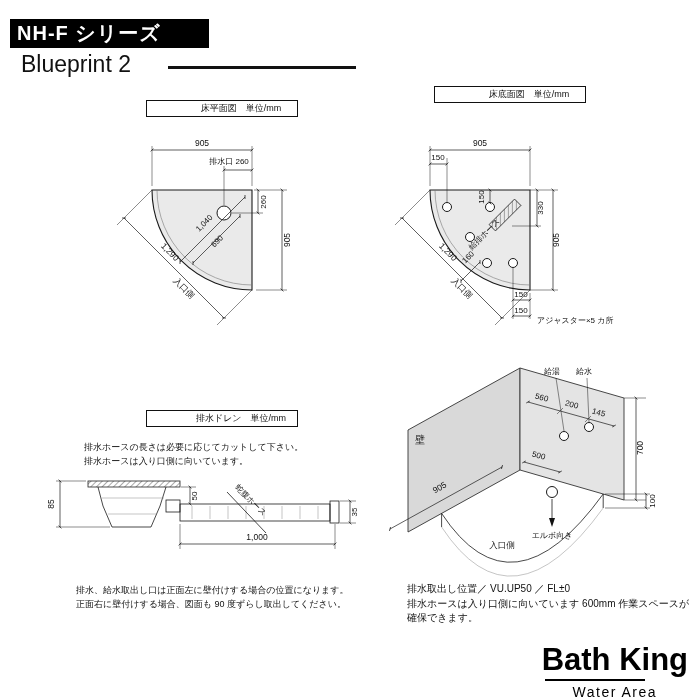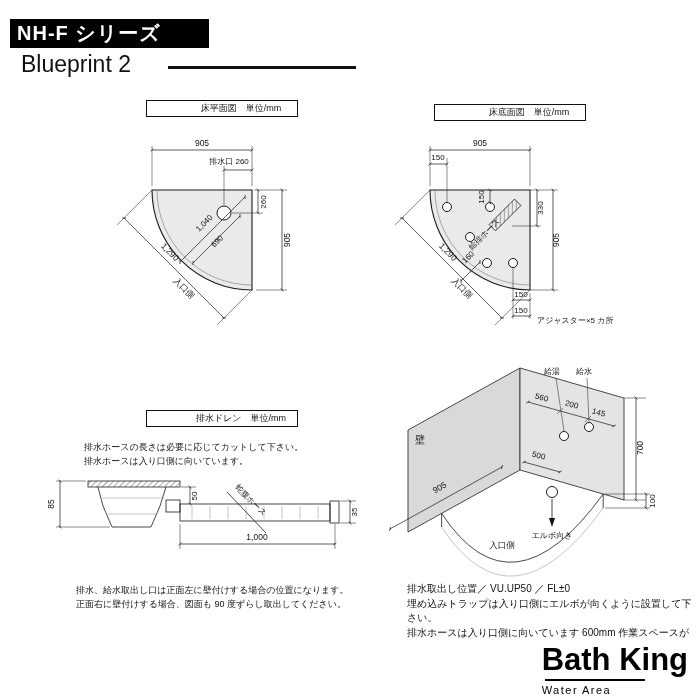--- a/index.html
+++ b/index.html
@@ -8,24 +8,24 @@
   .series-bar{position:absolute;left:10px;top:19px;width:199px;height:29px;background:#000;
         color:#fff;font-size:20px;font-weight:bold;line-height:29px;padding-left:7px;
         letter-spacing:1px;box-sizing:border-box;}
   .subtitle{position:absolute;left:12px;top:51px;font-size:23px;color:#111;margin-left:9px;}
   .subtitle-rule{position:absolute;left:168px;top:66px;width:188px;height:3px;background:#111;}
   .panel-label{position:absolute;width:112px;height:15px;border:1px solid #111;background:#fff;
         font-size:9px;line-height:15px;text-align:center;padding-left:38px;}
   .note{position:absolute;font-size:9px;line-height:1.55;color:#111;}
   .note-sm{position:absolute;font-size:10px;line-height:1.45;color:#111;}
   .drawing-svg{position:absolute;left:0;top:0;width:700px;height:700px;}
-  .brand{position:absolute;right:12px;top:644px;text-align:left;}
+  .brand{position:absolute;right:12px;top:644px;text-align:center;}
   .brand-name{font-size:31px;font-weight:bold;color:#000;line-height:1.05;}
   .brand-line{height:2px;background:#000;width:100px;margin:2px 0 3px 3px;}
-  .brand-tag{font-size:11px;letter-spacing:1.5px;color:#000;}
+  .brand-tag{font-size:14px;letter-spacing:1.5px;color:#000;}
 
   svg text{font-family:"Liberation Sans","DejaVu Sans",sans-serif;font-size:8.5px;fill:#111;text-anchor:middle;}
   svg text.s8{font-size:8px;}
   svg text.lg{font-size:10px;}
   svg text.start{text-anchor:start;}
   .shape{fill:#eaeaea;stroke:#1a1a1a;stroke-width:1.1;}
   .shape2{fill:#fff;stroke:#1a1a1a;stroke-width:1;}
   .wall-l{fill:#d9d9d9;stroke:#333;stroke-width:0.9;}
   .wall-r{fill:#e4e4e4;stroke:#333;stroke-width:0.9;}
   .ext line{stroke:#1a1a1a;stroke-width:0.5;}
@@ -42,37 +42,37 @@
 
 <div class="page">
 
   <div class="series-bar">
     <span>NH-F シリーズ</span>
   </div>
   <div class="subtitle">Blueprint 2</div>
   <div class="subtitle-rule"></div>
 
   <div class="panel-label" style="left:146px;top:100px;">床平面図　単位/mm</div>
-  <div class="panel-label" style="left:434px;top:104px;">床底面図　単位/mm</div>
+  <div class="panel-label" style="left:434px;top:86px;">床底面図　単位/mm</div>
   <div class="panel-label" style="left:146px;top:394px;margin-top:16px;">排水ドレン　単位/mm</div>
 
   <div class="note" style="left:84px;top:441px;">
     <div>排水ホースの長さは必要に応じてカットして下さい。</div>
     <div>排水ホースは入り口側に向いています。</div>
   </div>
 
   <div class="note" style="left:76px;top:584px;">
     <div>排水、給水取出し口は正面左に壁付けする場合の位置になります。</div>
     <div>正面右に壁付けする場合、図面も 90 度ずらし取出してください。</div>
   </div>
 
   <div class="note-sm" style="left:407px;top:582px;">
     <div>排水取出し位置／ VU.UP50 ／ FL±0</div>
-    <div>埋め込みトラップは入り口側にエルボが向くように設置して下さい。</div>
     <div>排水ホースは入り口側に向いています 600mm 作業スペースが</div>
+    <div>確保できます。</div>
   </div>
 
   <svg class="drawing-svg" viewBox="0 0 700 700">
     <defs>
       <marker id="tk" markerWidth="8" markerHeight="8" refX="4" refY="4" orient="auto">
         <path d="M2,6 L6,2" stroke="#111" stroke-width="1" fill="none"></path>
       </marker>
       <pattern id="hatch" width="4" height="4" patternUnits="userSpaceOnUse" patternTransform="rotate(45)">
         <line x1="0" y1="0" x2="0" y2="4" stroke="#555" stroke-width="1"></line>
       </pattern>

